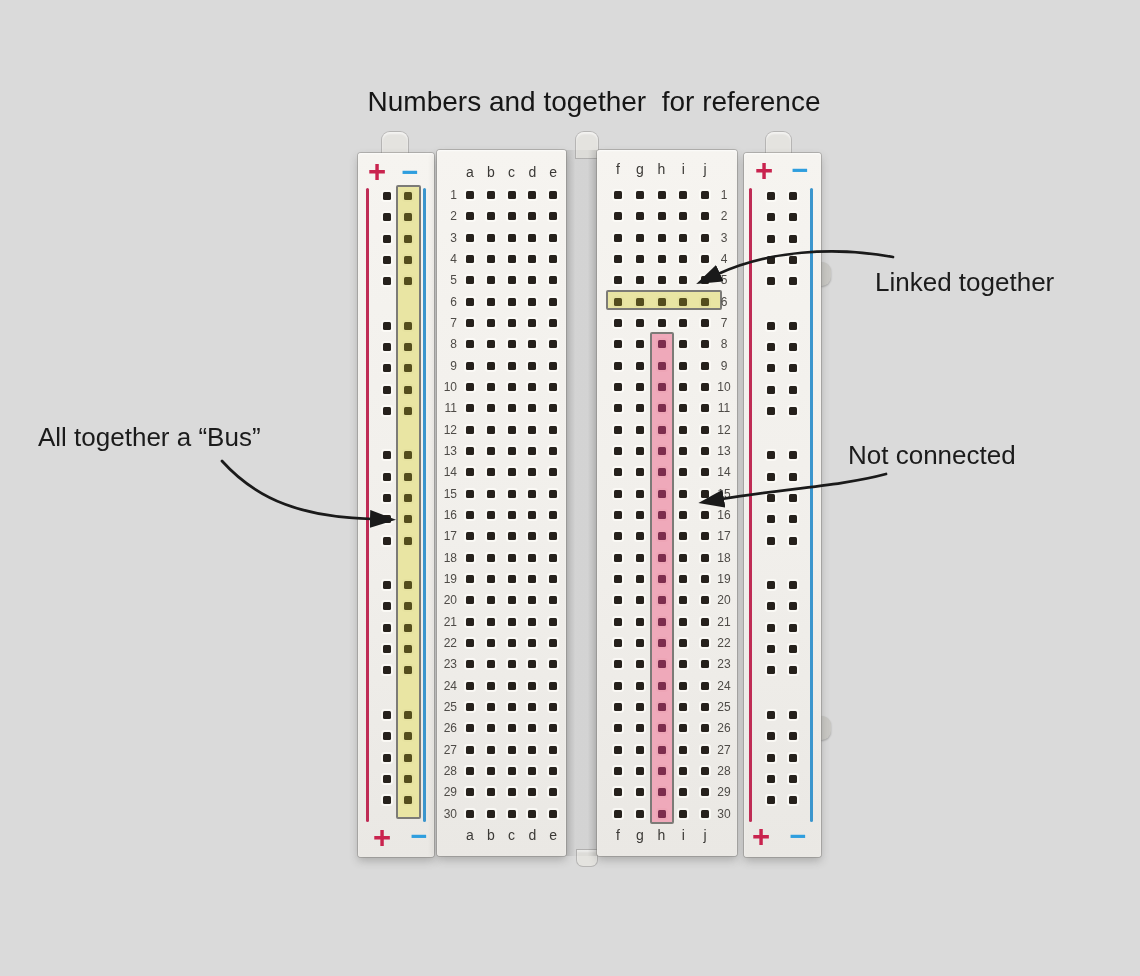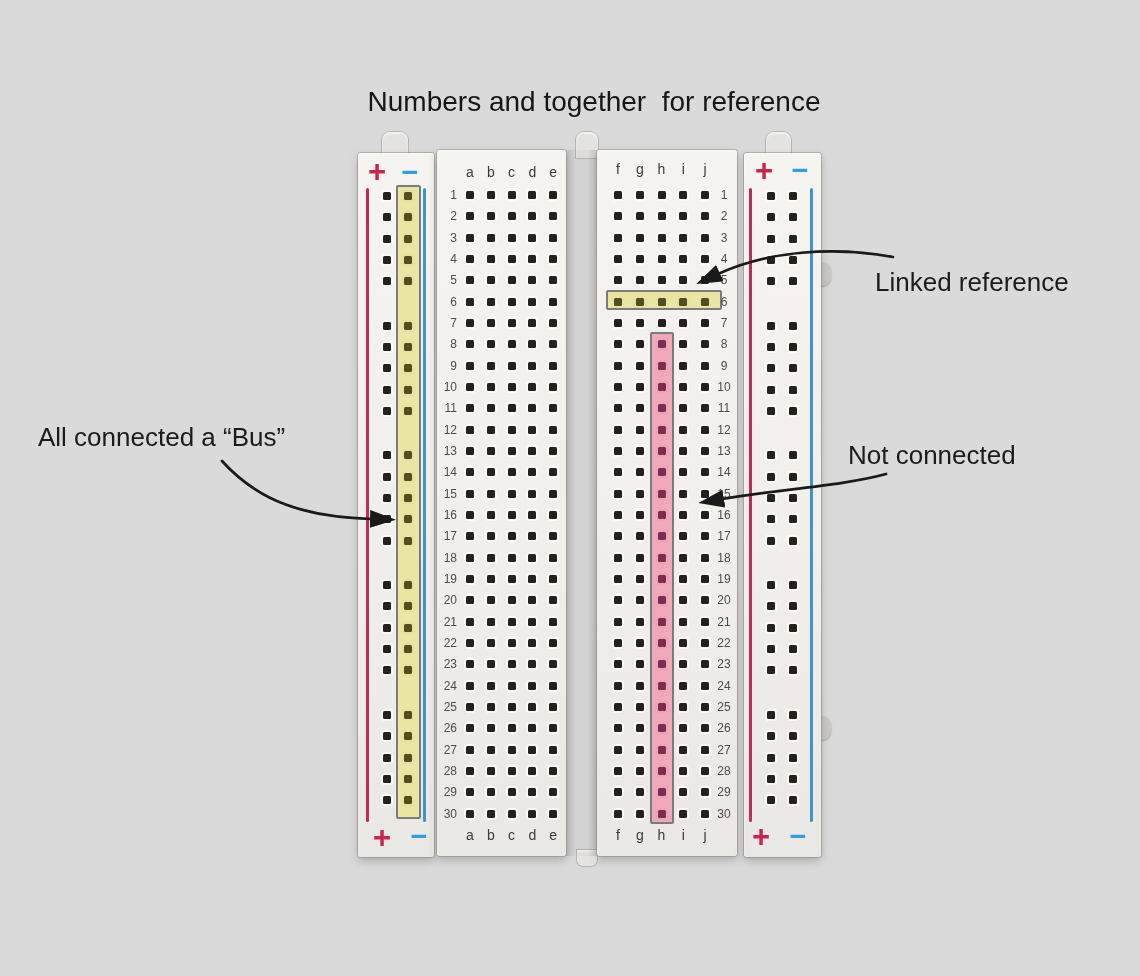--- a/index.html
+++ b/index.html
@@ -93,22 +93,22 @@
       <marker id="ah" markerUnits="userSpaceOnUse" markerWidth="26" markerHeight="18" refX="2" refY="9" orient="auto">
         <path d="M0,0 L26,9 L0,18 Z" fill="#1a1a1a"></path>
       </marker>
     </defs>
     <path d="M 222 461 C 258 501 304 517 372 519" fill="none" stroke="#1a1a1a" stroke-width="2.75" stroke-linecap="round" marker-end="url(#ah)"></path>
     <path d="M 893 257 C 833 246 768 251 718 274" fill="none" stroke="#1a1a1a" stroke-width="2.75" stroke-linecap="round" marker-end="url(#ah)"></path>
     <path d="M 886 474 C 842 486 780 489 722 499" fill="none" stroke="#1a1a1a" stroke-width="2.75" stroke-linecap="round" marker-end="url(#ah)"></path>
   </svg>
 
   <div id="title">Numbers and together  for reference</div>
-  <div class="annotation" style="left:38px;top:422px;">All connected a “Bus”</div>
-  <div class="annotation" style="left:875px;top:267px;">Linked reference</div>
+  <div class="annotation" style="left:38px;top:422px;">All together a “Bus”</div>
+  <div class="annotation" style="left:875px;top:267px;">Linked together</div>
   <div class="annotation" style="left:848px;top:440px;">Not connected</div>
 <div class="letter" style="left: 462px; top: 164px;">a</div>
     <div class="letter" style="left: 462px; top: 827px;">a</div>
     <div class="letter" style="left: 482.8px; top: 164px;">b</div>
     <div class="letter" style="left: 482.8px; top: 827px;">b</div>
     <div class="letter" style="left: 503.6px; top: 164px;">c</div>
     <div class="letter" style="left: 503.6px; top: 827px;">c</div>
     <div class="letter" style="left: 524.4px; top: 164px;">d</div>
     <div class="letter" style="left: 524.4px; top: 827px;">d</div>
     <div class="letter" style="left: 545.2px; top: 164px;">e</div>

